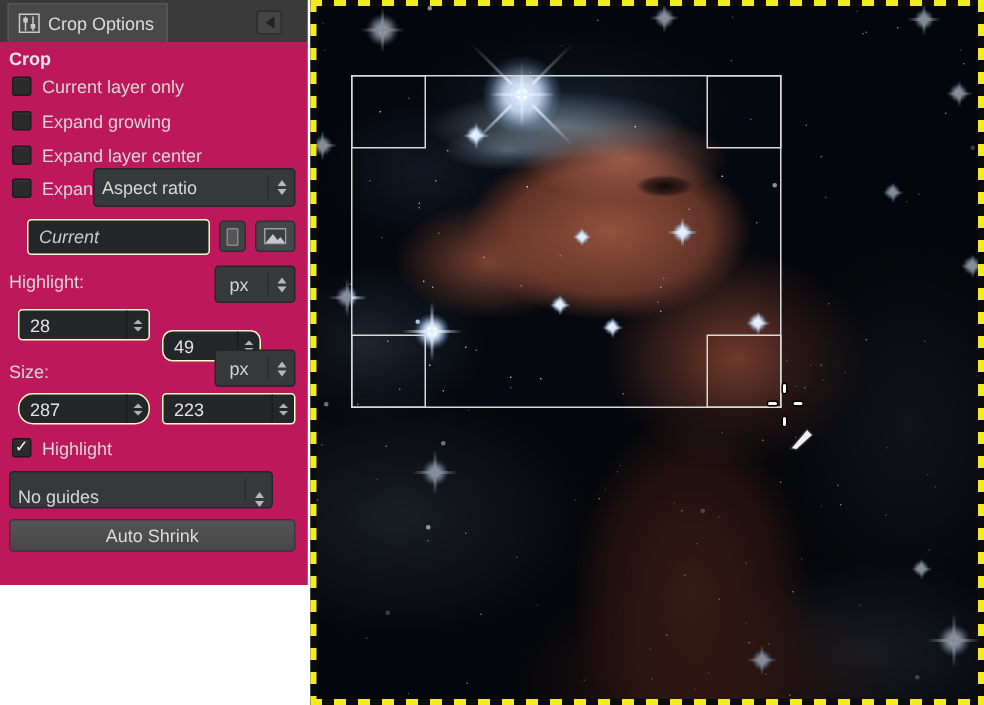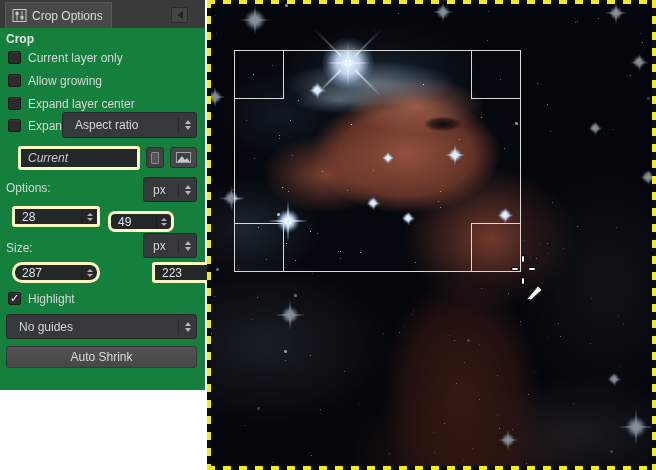--- a/index.html
+++ b/index.html
@@ -5,34 +5,34 @@
   * { box-sizing: border-box; margin: 0; padding: 0; }
   html,body { width:656px; height:470px; background:#ffffff; font-family:"Liberation Sans", sans-serif; }
   #page { position:relative; width:656px; height:470px; overflow:hidden; background:#fff; }
 
   
   .panel { position:absolute; left:0; top:0; width:205px; height:390px; background:#444444; color:#d6d6d6; font-size:12px; }
   .tabstrip { position:absolute; left:0; top:0; width:205px; height:28px; background:#3a3a3a; }
   .tab { position:absolute; left:5px; top:2px; height:26px; padding:0 8px 0 6px; background:#484848; border:1px solid #575757; border-bottom:none; display:flex; align-items:center; gap:5px; color:#dcdcdc; }
   .menu-btn { position:absolute; right:17px; top:7px; width:17px; height:16px; background:#454545; border:1px solid #2c2c2c; border-radius:2px; display:flex; align-items:center; justify-content:center; }
   .tri-left { width:0; height:0; border-top:4px solid transparent; border-bottom:4px solid transparent; border-right:6px solid #222222; }
-  .panel-body { position:absolute; left:0; top:28px; width:205px; height:362px; background:#15803d; }
+  .panel-body { position:absolute; left:0; top:28px; width:205px; height:362px; background:#be185d; }
   .tool-title { position:absolute; left:6px; top:4px; font-weight:bold; color:#e6e6e6; }
   .row { position:absolute; left:8px; display:flex; align-items:center; gap:7px; height:15px; }
   .cb { width:13px; height:13px; background:#2b2b2b; border:1px solid #1c1c1c; border-radius:2px; box-shadow:inset 0 1px rgba(255,255,255,0.05); flex:0 0 auto; display:flex; align-items:center; justify-content:center; }
   .cb .mark { font-style:normal; color:#ffffff; font-size:11px; line-height:11px; }
   .lbl { color:#d6d6d6; white-space:nowrap; }
   .dropdown, .unitcombo { position:absolute; background:#36393b; border:1px solid #262626; border-radius:3px; display:flex; align-items:center; color:#d6d6d6; }
-  .dd-text { flex:1; padding-left:12px; white-space:nowrap; overflow:hidden; }
+  .dd-text { flex:1; padding-left:5px; white-space:nowrap; overflow:hidden; }
   .dd-sep { width:1px; align-self:stretch; margin:4px 0; background:#2a2a2a; }
   .updown { width:17px; display:flex; flex-direction:column; align-items:center; justify-content:center; gap:2px; }
   .updown i { display:block; width:0; height:0; }
   .updown .u { border-left:3.5px solid transparent; border-right:3.5px solid transparent; border-bottom:4px solid #b8b8b8; }
   .updown .d { border-left:3.5px solid transparent; border-right:3.5px solid transparent; border-top:4px solid #b8b8b8; }
-  .entry { position:absolute; background:#242729; border:3px solid #fef9c3; border-radius:3px; display:flex; align-items:center; }
+  .entry { position:absolute; background:#242729; border:1px solid #fef9c3; border-radius:3px; display:flex; align-items:center; }
   .entry input { flex:1; min-width:0; background:transparent; border:none; outline:none; color:#e2e2e2; font-family:"Liberation Sans", sans-serif; font-size:12px; padding:0 0 0 7px; }
   .entry .spin { width:15px; align-self:stretch; border-left:1px solid #1b1b1b; display:flex; flex-direction:column; align-items:center; justify-content:center; gap:2px; }
   .entry .spin i { display:block; width:0; height:0; }
   .entry .spin .u { border-left:3px solid transparent; border-right:3px solid transparent; border-bottom:3.5px solid #b0b0b0; }
   .entry .spin .d { border-left:3px solid transparent; border-right:3px solid transparent; border-top:3.5px solid #b0b0b0; }
   .entry.ratio input { font-style:italic; color:#c9c9c9; }
   .small-btn { position:absolute; height:21px; background:#454849; border:1px solid #303030; border-radius:3px; display:flex; align-items:center; justify-content:center; }
   .small-btn.disabled { background:#414243; }
   .icon-portrait { width:8px; height:12px; border:1px solid #8a8a8a; background:#565656; border-radius:1px; }
   .push-btn { position:absolute; left:6px; width:191px; height:22px; background:linear-gradient(#535353,#474747); border:1px solid #383838; border-radius:3px; color:#dadada; display:flex; align-items:center; justify-content:center; }
@@ -102,21 +102,21 @@
 
     <div class="panel-body" data-interactable="false">
       <div class="tool-title" data-interactable="false">Crop</div>
 
       <div class="row" style="top:22px" data-interactable="true">
         <span class="cb" data-interactable="true"></span>
         <span class="lbl" data-interactable="false">Current layer only</span>
       </div>
       <div class="row" style="top:45px" data-interactable="true">
         <span class="cb" data-interactable="true"></span>
-        <span class="lbl" data-interactable="false">Allow growing</span>
+        <span class="lbl" data-interactable="false">Expand growing</span>
       </div>
       <div class="row" style="top:68px" data-interactable="true">
         <span class="cb" data-interactable="true"></span>
         <span class="lbl" data-interactable="false">Expand layer center</span>
       </div>
 
       <div class="row" style="top:90px" data-interactable="true">
         <span class="cb" data-interactable="true"></span>
         <span class="lbl" data-interactable="false">Expand:</span>
       </div>
@@ -135,37 +135,37 @@
       <div class="small-btn disabled" style="left:146px; top:119px; width:18px;" data-interactable="true">
         <span class="icon-portrait" data-interactable="false"></span>
       </div>
       <div class="small-btn" style="left:170px; top:119px; width:27px;" data-interactable="true">
         <svg width="15" height="11" viewBox="0 0 15 11" data-interactable="false">
           <rect x="0.5" y="0.5" width="14" height="10" fill="#3c3f41" stroke="#9aa0a4"></rect>
           <polygon points="1,10 6,4 9,8 11,6 14,10" fill="#c3c9cd"></polygon>
         </svg>
       </div>
 
-      <div class="sec-label" style="top:153px" data-interactable="false">Options:</div>
+      <div class="sec-label" style="top:153px" data-interactable="false">Highlight:</div>
       <div class="unitcombo" style="left:143px; top:149px; width:54px; height:25px;" data-interactable="true">
         <span class="dd-text" style="padding-left:9px" data-interactable="false">px</span>
         <span class="dd-sep" data-interactable="false"></span>
         <span class="updown" data-interactable="false">
             <i class="u"></i>
             <i class="d"></i>
           </span>
       </div>
       <div class="entry" style="left:12px; top:178px; width:88px; height:21px;" data-interactable="false">
         <input data-interactable="true" value="28" style="">
         <span class="spin" data-interactable="true">
             <i class="u"></i>
             <i class="d"></i>
           </span>
       </div>
-      <div class="entry" style="left:108px; top:183px; width:66px; height:21px;border-radius:7px;" data-interactable="false">
+      <div class="entry" style="left:108px; top:192px; width:66px; height:21px;border-radius:7px;" data-interactable="false">
         <input data-interactable="true" value="49" style="">
         <span class="spin" data-interactable="true">
             <i class="u"></i>
             <i class="d"></i>
           </span>
       </div>
 
       <div class="sec-label" style="top:213px" data-interactable="false">Size:</div>
       <div class="unitcombo" style="left:143px; top:205px; width:54px; height:25px;" data-interactable="true">
         <span class="dd-text" style="padding-left:9px" data-interactable="false">px</span>
@@ -175,36 +175,36 @@
             <i class="d"></i>
           </span>
       </div>
       <div class="entry" style="left:12px; top:234px; width:88px; height:21px;border-radius:10px;" data-interactable="false">
         <input data-interactable="true" value="287" style="">
         <span class="spin" data-interactable="true">
             <i class="u"></i>
             <i class="d"></i>
           </span>
       </div>
-      <div class="entry" style="left:108px; top:234px; width:89px; height:21px;margin-left:44px;" data-interactable="false">
+      <div class="entry" style="left:108px; top:234px; width:89px; height:21px;" data-interactable="false">
         <input data-interactable="true" value="223" style="">
         <span class="spin" data-interactable="true">
             <i class="u"></i>
             <i class="d"></i>
           </span>
       </div>
 
       <div class="row" style="top:263px" data-interactable="true">
         <span class="cb" data-interactable="true">
             <i class="mark" data-interactable="false">✓</i>
           </span>
         <span class="lbl" data-interactable="false">Highlight</span>
       </div>
 
-      <div class="dropdown" style="left:6px; top:286px; width:191px; height:25px;" data-interactable="true">
+      <div class="dropdown" style="left:6px; top:286px; width:176px; height:25px;align-items:flex-end;" data-interactable="true">
         <span class="dd-text" data-interactable="false">No guides</span>
         <span class="dd-sep" data-interactable="false"></span>
         <span class="updown" data-interactable="false">
             <i class="u"></i>
             <i class="d"></i>
           </span>
       </div>
 
       <div class="push-btn" style="top:318px" data-interactable="true">
         <span data-interactable="false">Auto Shrink</span>

